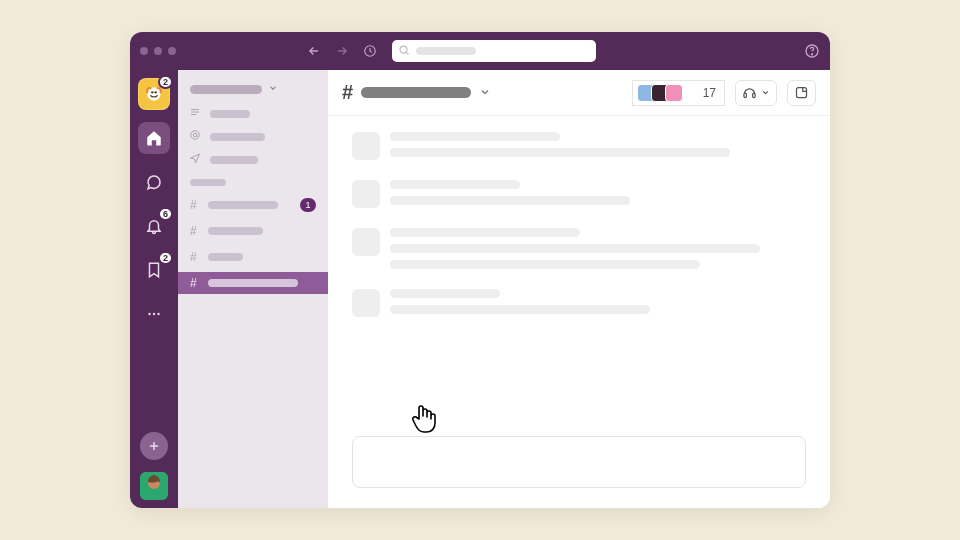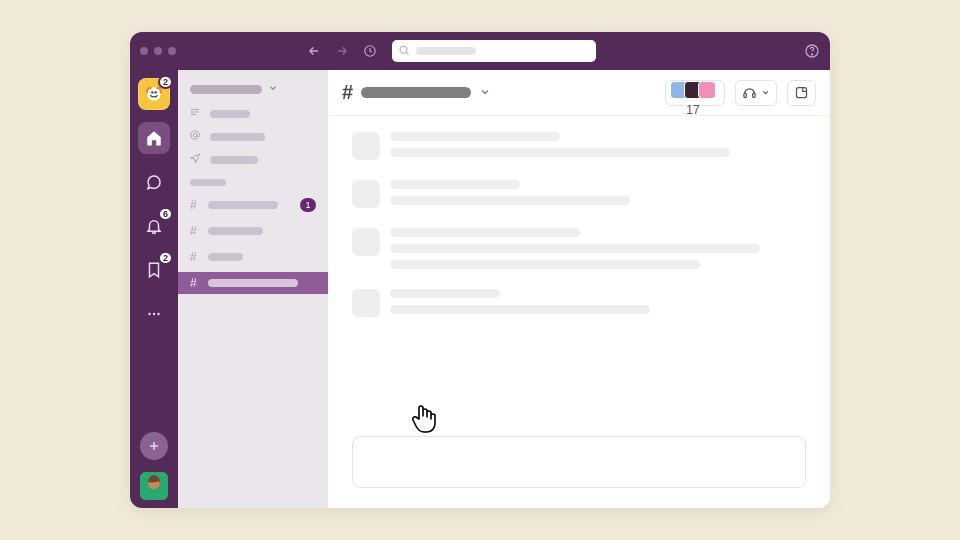--- a/index.html
+++ b/index.html
@@ -117,22 +117,22 @@
     .chan-header {
       height:46px; border-bottom:1px solid #efefef; display:flex; align-items:center;
       padding: 0 14px; gap:10px;
     }
     .chan-title { display:flex; align-items:center; gap:8px; cursor:pointer;}
     .chan-hash { font-size:20px; font-weight:800; color:#4a4a4a;}
     .chan-name { height:11px; width:110px; background:#808080; border-radius:6px;}
     .chev2 { color:#808080;}
     .chan-header .flex { flex:1;}
     .members-pill {
-      height:26px; border:1px solid #e4e4e4; border-radius:6px; display:flex;
-      align-items:center; padding: 0 8px 0 4px; gap:4px; cursor:pointer;flex-direction:column;
+      height:26px; border:1px solid #e4e4e4; border-radius:0; display:flex;
+      align-items:center; padding: 0 8px 0 4px; gap:20px; cursor:pointer;
     }
     .face-stack { display:flex; }
     .face {
       width:18px; height:18px; border-radius:4px; border:1.5px solid #fff;
       margin-left:-4px; background:#ccc;
     }
     .face:first-child { margin-left:0;}
     .face.a{ background:#8fb7e6;}
     .face.b{ background:#3a2433;}
     .face.c{ background:#f08fb8;}

